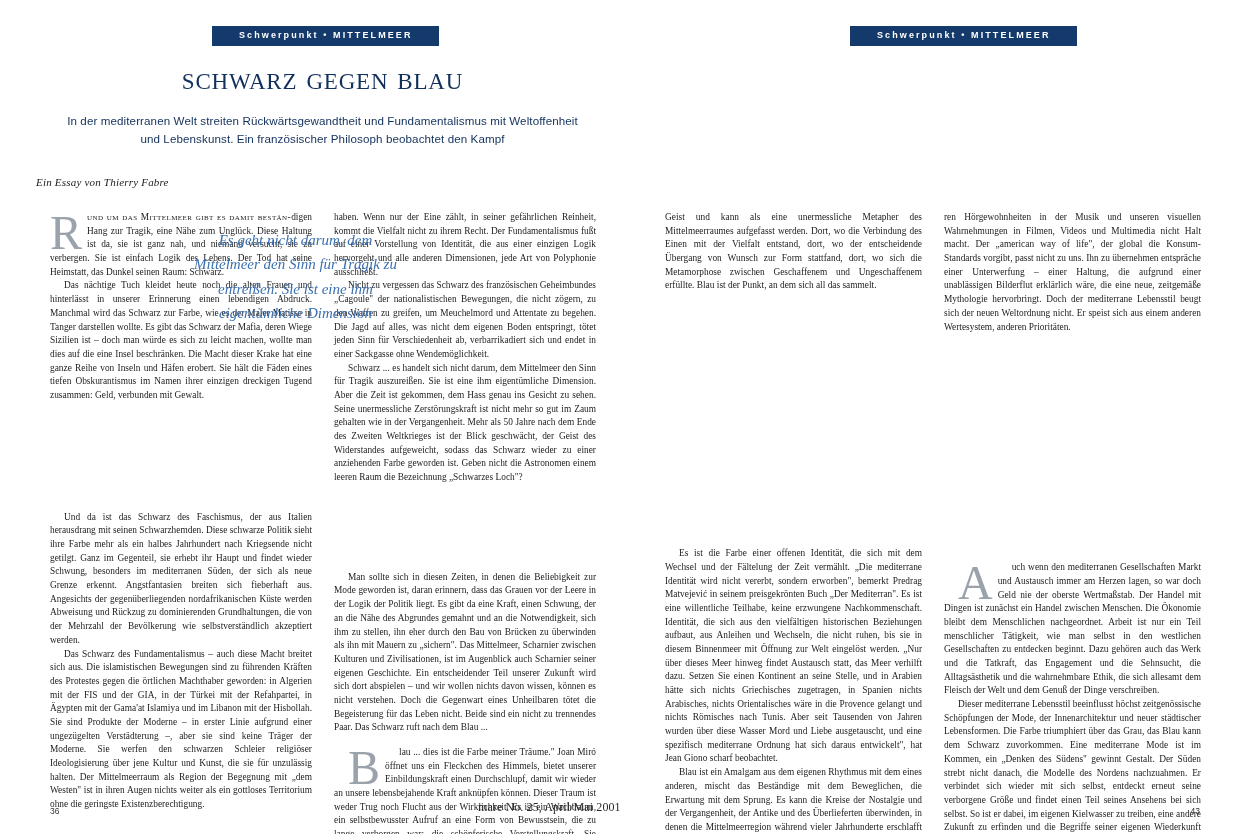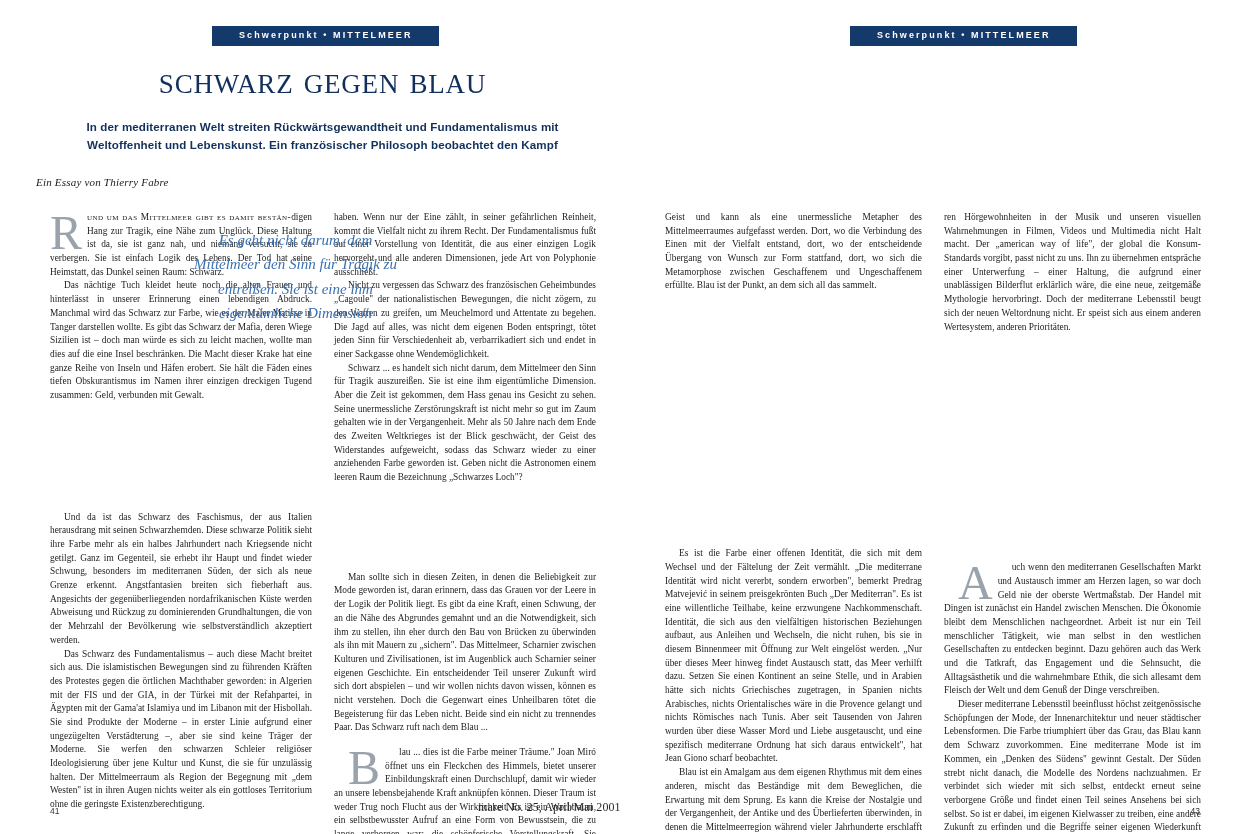--- a/index.html
+++ b/index.html
@@ -57,34 +57,34 @@
   .headline-block {
     position: absolute;
     top: 60px;
     left: 50px;
     width: 545px;
     text-align: center;
   }
   .headline {
     font-family: "Liberation Serif", "DejaVu Serif", serif;
     color: #12305c;
-    font-size: 38px;
+    font-size: 33px;
     line-height: 1.1;
     letter-spacing: 0.8px;
     font-variant: small-caps;
     text-transform: lowercase;
     margin: 0;
     font-weight: normal;
   }
   .headline::first-letter { font-size: 1em; }
   .deck {
     font-family: "Liberation Sans", "DejaVu Sans", sans-serif;
     color: #12305c;
     font-size: 11.6px;
-    font-weight: bold;
+    font-weight: normal;
     line-height: 1.55;
     margin: 16px auto 0;
     width: 520px;
     letter-spacing: 0.1px;
   }
   .byline {
     position: absolute;
     top: 176px;
     left: 36px;
     font-style: italic;
@@ -218,21 +218,21 @@
           <span>Man sollte sich in diesen Zeiten, in denen die Beliebigkeit zur Mode geworden ist, daran erinnern, dass das Grauen vor der Leere in der Logik der Politik liegt. Es gibt da eine Kraft, einen Schwung, der an die Nähe des Abgrundes gemahnt und an die Notwendigkeit, sich ihm zu stellen, ihn eher durch den Bau von Brücken zu überwinden als ihn mit Mauern zu „sichern". Das Mittelmeer, Scharnier zwischen Kulturen und Zivilisationen, ist im Augenblick auch Scharnier seiner eigenen Geschichte. Ein entscheidender Teil unserer Zukunft wird sich dort abspielen – und wir wollen nichts davon wissen, können es nicht verstehen. Doch die Gegenwart eines Unheilbaren tötet die Begeisterung für das Leben nicht. Beide sind ein nicht zu trennendes Paar. Das Schwarz ruft nach dem Blau ...</span>
         </p>
         <p class="dropcap-para" style="margin-top:11px">
           <span class="dropcap">B</span><span>lau ... dies ist die Farbe meiner Träume." Joan Miró öffnet uns ein Fleckchen des Himmels, bietet unserer Einbildungskraft einen Durchschlupf, damit wir wieder an unsere lebensbejahende Kraft anknüpfen können. Dieser Traum ist weder Trug noch Flucht aus der Wirklichkeit. Es ist ein Wachtraum, ein selbstbewusster Aufruf an eine Form von Bewusstsein, die zu lange verborgen war: die schöpferische Vorstellungskraft. Sie verbindet zwei Seiten im Menschen: Sinnlichkeit und Verstand, das Irdische und das Himmlische, Materie und</span>
         </p>
       </div>
     </div>
 
     <div class="pullquote pq-1" style="color: rgb(58, 111, 176);">Es geht nicht darum, dem Mittelmeer den Sinn für Tragik zu entreißen. Sie ist eine ihm eigentümliche Dimension</div>
 
-    <div class="folio folio-left">41</div>
+    <div class="folio folio-left">36</div>
     <div class="issue-line issue-left">mare No. 25, April/Mai 2001</div>
   </div>
 
   <div class="page page-right">
 
     <div class="badge-row right" style="left:225px">
       <span class="badge" style="background: rgb(20, 58, 107);">Schwerpunkt • MITTELMEER</span>
     </div>
 
     <div class="cols right" style="left:40px">

